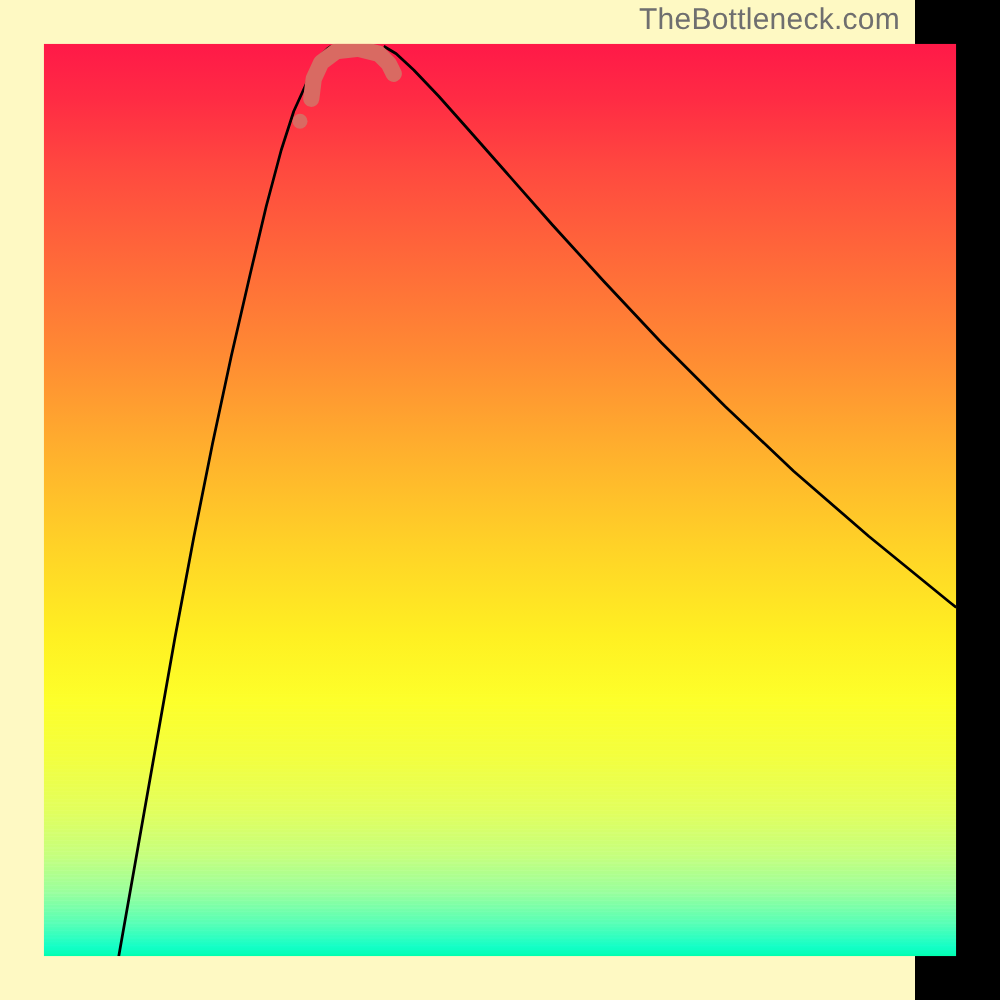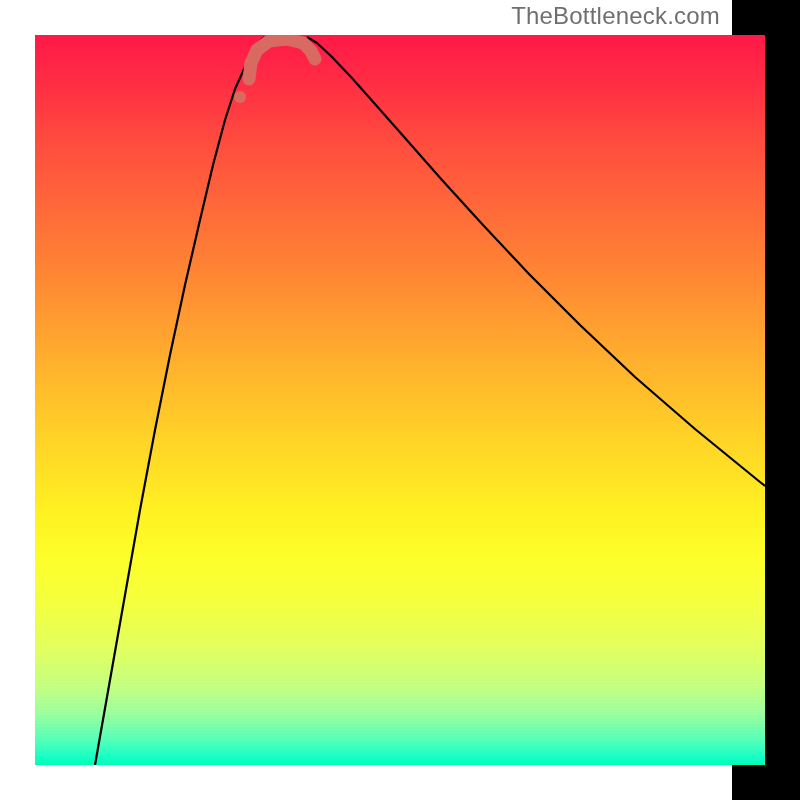--- a/index.html
+++ b/index.html
@@ -10,21 +10,21 @@
     overflow: hidden;
     background: #000;
     font-family: Arial, Helvetica, sans-serif;
   }
   .frame {
     position: absolute;
     left: 0;
     top: 0;
     width: 732px;
     height: 800px;
-    background: #ffffff;
+    background: #fef9c3;
   }
   .watermark {
     position: absolute;
     top: 2px;
     right: 12px;
     color: #6f6f6f;
     font-size: 24px;
     font-weight: 400;
     letter-spacing: 0.2px;
     z-index: 50;

